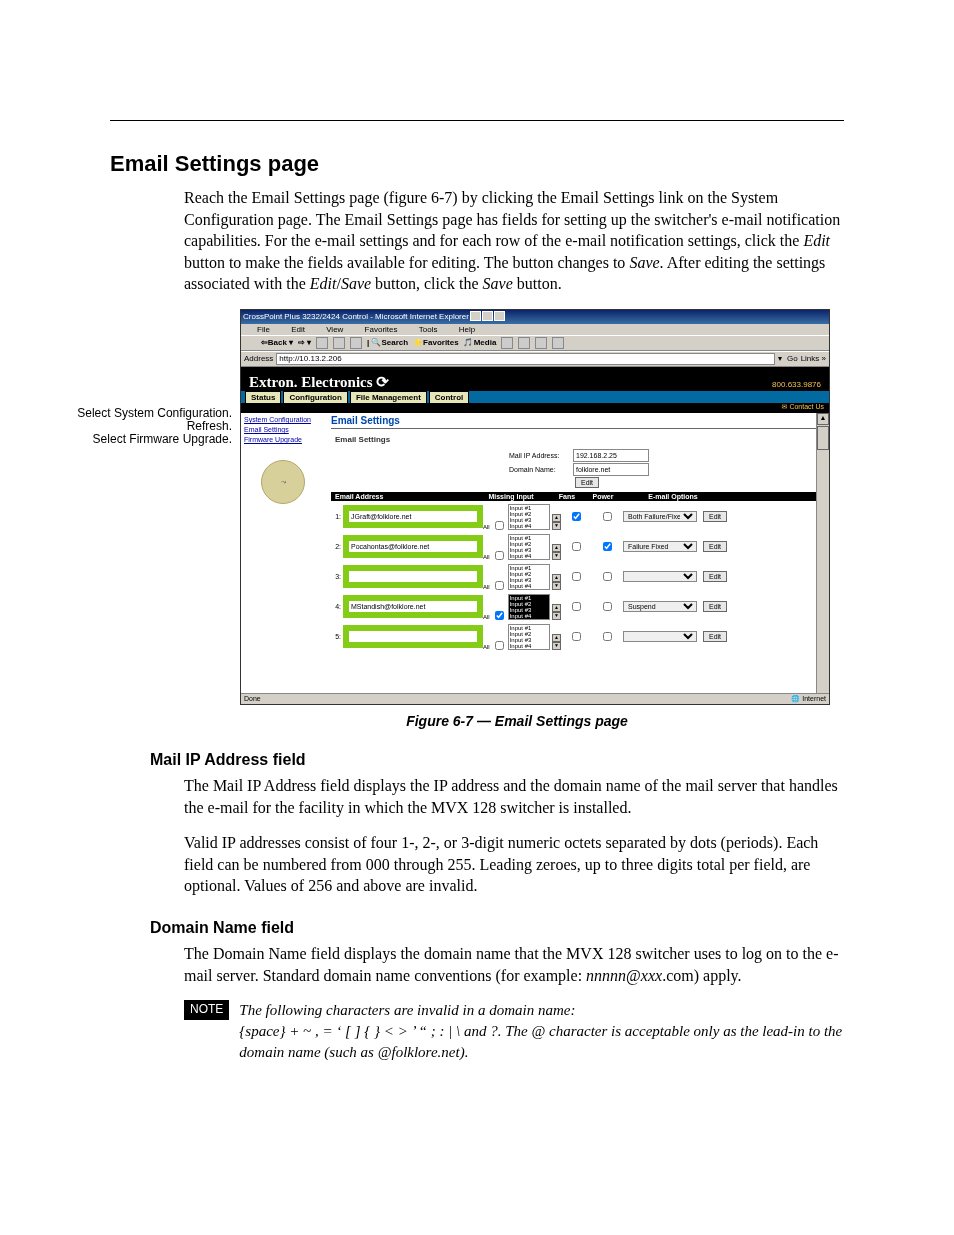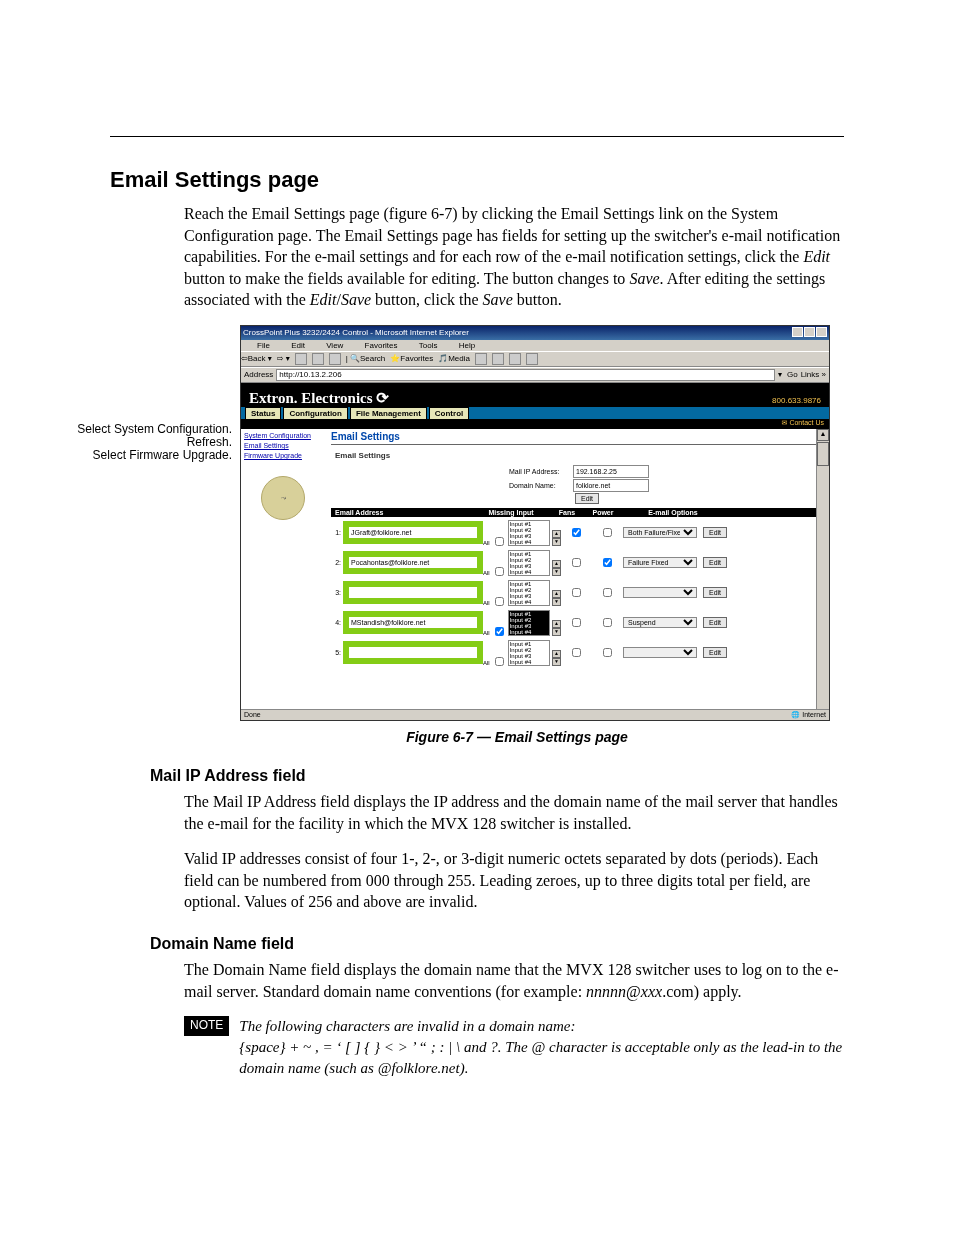--- a/index.html
+++ b/index.html
@@ -6,21 +6,20 @@
     margin: 0;
     padding: 0;
     font-family: Georgia, 'Times New Roman', serif;
     color: #000;
     background: #fff;
     width: 954px;
   }
   .page {
     padding: 120px 110px 40px 110px;
     position: relative;
-    margin-top: 16px;
   }
   hr.rule {
     border: none;
     border-top: 1px solid #000;
     margin: 0 0 30px 0;
   }
   h1.section-title {
     font-family: Verdana, Arial, sans-serif;
     font-weight: bold;
     font-size: 22px;
@@ -91,43 +90,42 @@
     border: 1px solid #333;
     font-family: Tahoma, Arial, sans-serif;
     font-size: 8px;
     background: #d4d0c8;
   }
   .titlebar {
     background: linear-gradient(#0a246a, #3a6ea5);
     color: #fff;
     padding: 1px 2px;
     display: flex;
-    justify-content: space-between;
     align-items: center;
     font-size: 8px;
   }
   .titlebar .btns span {
     display: inline-block;
     width: 9px; height: 8px;
     background: #d4d0c8;
     border: 1px solid #fff;
     margin-left: 1px;
   }
   .menubar {
     padding: 1px 4px;
     color: #000;
     font-size: 8px;
   }
   .menubar span { margin-right: 7px; padding-left: 12px; }
   .toolbar {
-    padding: 1px 0;
+    padding: 1px 20px;
     border-top: 1px solid #fff;
     border-bottom: 1px solid #888;
     font-size: 8px;
-    display:flex; gap:5px; align-items:center;
+    display:flex; gap:5px; align-items:center;font-weight:bold;
   }
   .tbicon {
     width:10px; height:10px; background:#ccc; border:1px solid #888; display:inline-block;
   }
   .addr {
     display:flex; align-items:center; padding:1px 3px; gap:3px;
     border-top: 1px solid #fff;
     border-bottom: 1px solid #888;
     font-size:8px;
   }

